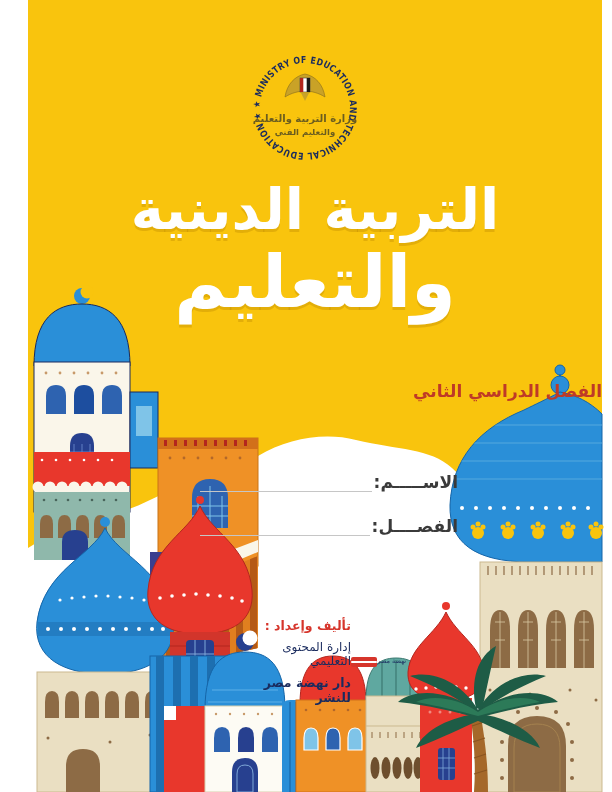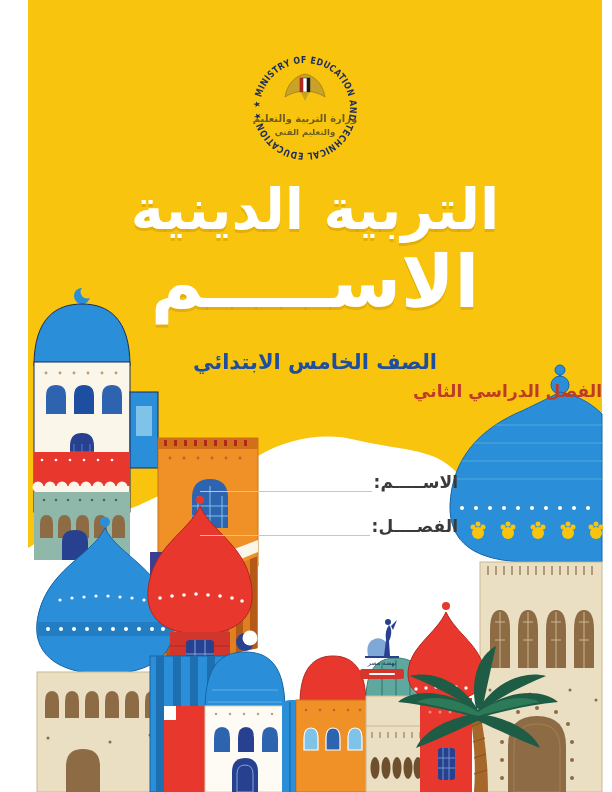--- a/index.html
+++ b/index.html
@@ -26,21 +26,21 @@
     left:28px;width:574px;top:381px;text-align:right;direction:rtl;
     font-size:17px;font-weight:bold;color:#bf3a27;
   }
   
   .form{left:200px;top:470px;width:258px;direction:rtl;}
   .form-row{display:flex;align-items:flex-end;height:22px;margin-bottom:22px;}
   .form-label{font-size:17px;font-weight:bold;color:#3a3a3a;white-space:nowrap;line-height:20px;}
   .form-line{flex:1;border-bottom:1.5px solid #c6c6c6;margin-right:2px;height:18px;}
   
   .publisher{left:250px;top:616px;width:156px;display:flex;direction:rtl;gap:7px;}
-  .pub-logo{width:48px;display:flex;flex-direction:column;align-items:center;}
+  .pub-logo{width:48px;display:flex;flex-direction:row;align-items:center;}
   .pub-caption{font-size:6.5px;color:#1a2b5e;margin-top:1px;direction:rtl;white-space:nowrap;}
   .pub-banner{width:44px;height:10px;background:#d6352b;border-radius:2px;margin-top:2px;
     display:flex;align-items:center;justify-content:center;}
   .pub-banner-dash{width:26px;height:2px;background:#ffffff;border-radius:1px;}
   .pub-text{flex:1;text-align:right;direction:rtl;padding-top:2px;}
   .pub-prepared{font-size:12.5px;font-weight:bold;color:#d6352b;}
   .pub-org{font-size:12px;color:#1a2b5e;margin-top:7px;}
   .pub-house{font-size:12.5px;font-weight:bold;color:#1a2b5e;margin-top:7px;}
 </style>
 </head>
@@ -428,22 +428,21 @@
       <rect x="53" y="28" width="10" height="14" fill="#ffffff" stroke="#444444" stroke-width="0.6"></rect>
       <rect x="53" y="28" width="3.3" height="14" fill="#b3261e"></rect>
       <rect x="59.7" y="28" width="3.3" height="14" fill="#1a1a1a"></rect>
       <polygon points="54,43 62,43 58,51" fill="#c9a227"></polygon>
     </g>
     <text x="58" y="72" text-anchor="middle" font-size="10" font-weight="bold" fill="#6b5d1f" direction="rtl" font-family="DejaVu Sans, sans-serif">وزارة التربية والتعليم</text>
     <text x="58" y="85" text-anchor="middle" font-size="8.5" font-weight="bold" fill="#6b5d1f" direction="rtl" font-family="DejaVu Sans, sans-serif">والتعليم الفني</text>
   </svg>
 
   <div class="abs title-line title-1">التربية الدينية</div>
-  <div class="abs title-line title-2">الاســـــم</div>
-  <div class="abs grade">الصف الخامس الابتدائي</div>
+  <div class="abs title-line title-2">والتعليم</div>
   <div class="abs term">الفصل الدراسي الثاني</div>
 
   <div class="abs form">
     <div class="form-row">
       <span class="form-label">الاســـــم:</span>
       <span class="form-line"></span>
     </div>
     <div class="form-row">
       <span class="form-label">الفصــــل:</span>
       <span class="form-line"></span>
@@ -457,15 +456,20 @@
         <circle cx="26" cy="6" r="3" fill="#27408f"></circle>
         <path d="M27 9 C24 13 23 18 24 24 L22 40 H28 L27 25 C30 19 30 12 27 9 Z" fill="#27408f"></path>
         <path d="M29 10 L35 4 L31 14 Z" fill="#27408f"></path>
         <rect x="3" y="40" width="34" height="2" fill="#27408f"></rect>
       </svg>
       <div class="pub-caption">نهضة مصر</div>
       <div class="pub-banner">
         <div class="pub-banner-dash"></div>
       </div>
     </div>
+    <div class="pub-text">
+      <div class="pub-prepared">تأليف وإعداد :</div>
+      <div class="pub-org">إدارة المحتوى التعليمي</div>
+      <div class="pub-house">دار نهضة مصر للنشر</div>
+    </div>
   </div>
 
 </div>
 
 </body></html>

